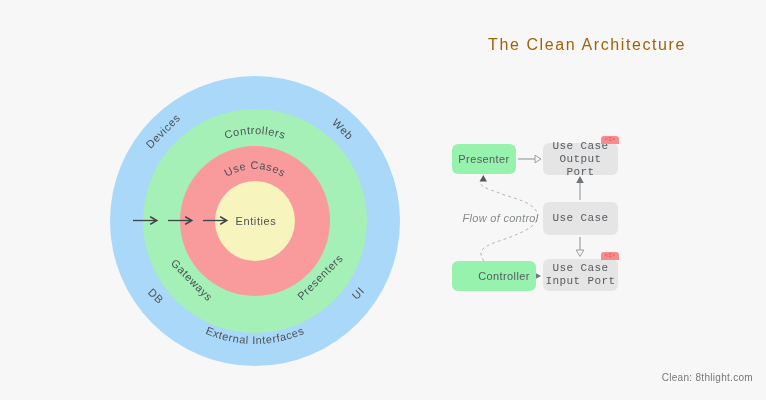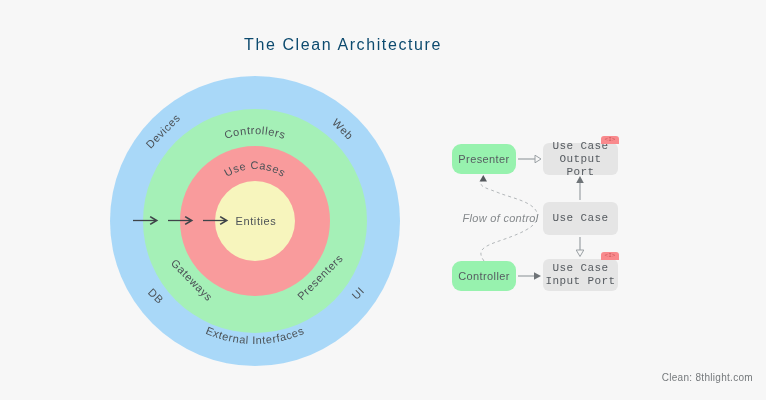--- a/index.html
+++ b/index.html
@@ -1,27 +1,27 @@
 <!DOCTYPE html>
 <html><head>
 <meta charset="utf-8">
 <style>
   html,body{margin:0;padding:0;background:#f7f7f7;}
   #canvas{position:relative;width:766px;height:400px;background:#f7f7f7;overflow:hidden;
           font-family:"Liberation Sans", sans-serif;}
-  #title{position:absolute;left:0;top:36px;width:686px;text-align:center;
-         font-size:16px;letter-spacing:1.6px;color:#0c4a6e;}
+  #title{position:absolute;left:0;top:36px;width:686px;text-align:right;
+         font-size:16px;letter-spacing:1.6px;color:#a16207;}
   #source{position:absolute;right:13px;top:372px;font-size:10px;color:#75797c;letter-spacing:0.3px;}
   #rings-svg{position:absolute;left:0;top:0;}
   #connector-svg{position:absolute;left:0;top:0;pointer-events:none;}
   .ring-label{font-size:11px;fill:#4c5257;letter-spacing:0.6px;}
   .fbox{position:absolute;display:flex;align-items:center;justify-content:center;
         text-align:center;border-radius:6px;font-size:11px;line-height:13px;
         color:#565b60;letter-spacing:0.4px;white-space:pre-line;}
-  .fbox.green{background:#97f2ae;border-radius:9px;}
+  .fbox.green{background:#97f2ae;}
   .fbox.red{background:#e5e5e5;font-family:Liberation Mono, monospace;}
   .badge{position:absolute;top:-7px;right:-1px;width:18px;height:8px;
          background:#f98a8d;border-radius:3px 3px 0 0;font-size:6px;line-height:8px;
          text-align:center;color:#c9595c;letter-spacing:0;}
   #flow-label{position:absolute;left:458px;top:212px;width:85px;text-align:center;
               font-size:11px;color:#85898c;letter-spacing:0.3px;font-style:italic;}
 </style>
 </head>
 <body>
 
@@ -97,18 +97,18 @@
   </div>
 
   <div class="fbox red" style="left:543px;top:202px;width:75px;height:33px;">Use Case</div>
 
   <div class="fbox red" style="left:543px;top:259px;width:75px;height:32px;">
     <span class="badge">&lt;I&gt;</span>
     <span>Use Case
 Input Port</span>
   </div>
 
-  <div class="fbox green" style="left:452px;top:261px;width:64px;height:30px;">Controller</div>
+  <div class="fbox green" style="left:452px;top:261px;width:64px;height:30px;padding-left:20px;">Controller</div>
 
   <div id="flow-label">Flow of control</div>
 
   <div id="source">Clean: 8thlight.com</div>
 </div>
 
 </body></html>

